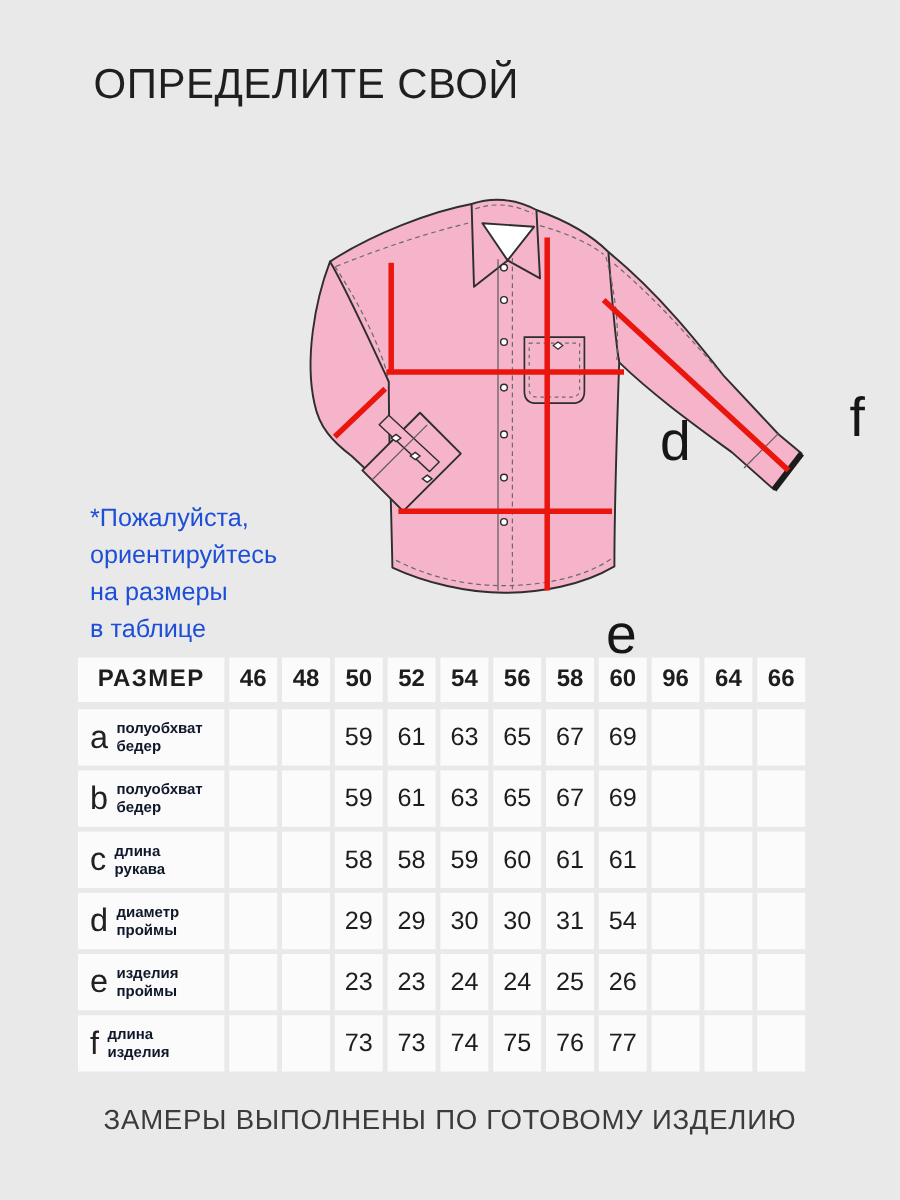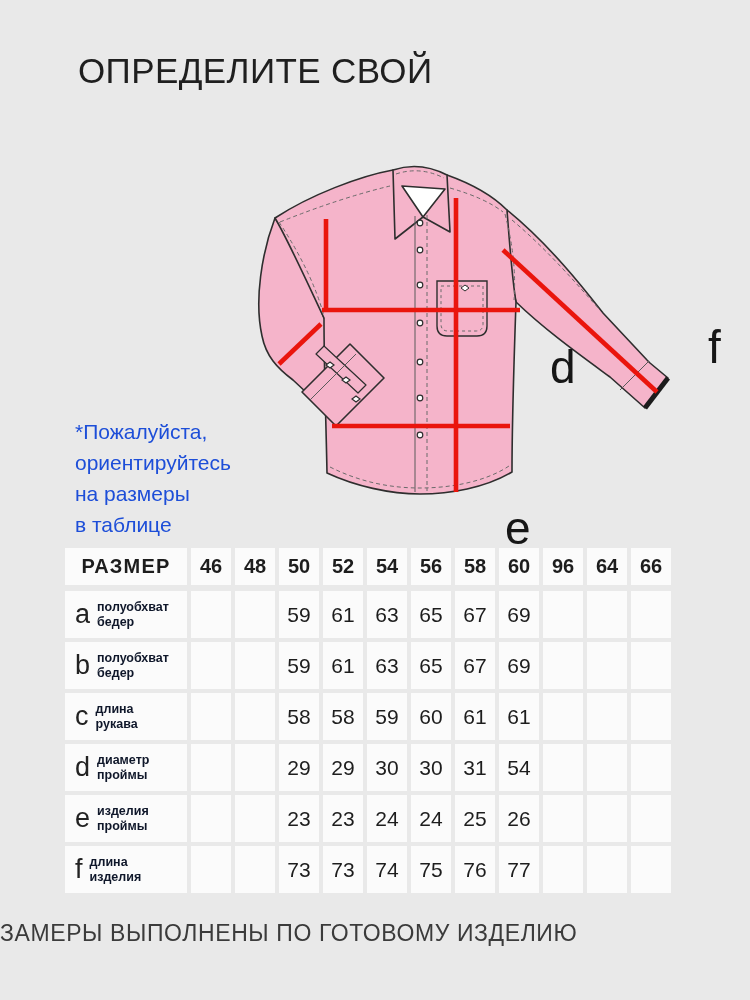--- a/index.html
+++ b/index.html
@@ -36,21 +36,21 @@
   .head .cell{height:37px;}
   .body-row .cell{height:47px;}
   .head-label{font-size:20px;font-weight:600;letter-spacing:1.2px;}
   .size-num{font-size:20px;font-weight:600;}
   .row-label{justify-content:flex-start;padding-left:10px;box-sizing:border-box;gap:7px;}
   .letter{font-size:27px;font-weight:400;color:#222;}
   .desc{font-size:12.5px;font-weight:600;line-height:14.5px;color:#0f172a;}
   .val{font-size:21px;font-weight:400;}
 
   
-  .footer{position:absolute;left:0;top:920px;width:750px;text-align:left;
+  .footer{position:absolute;left:0;top:920px;width:750px;text-align:center;
           font-size:23px;font-weight:500;letter-spacing:.6px;color:#3b3b3b;}
 </style>
 </head>
 <body>
 
 <div class="canvas">
 
   <div class="title">
     <div>ОПРЕДЕЛИТЕ СВОЙ</div>
   </div>

